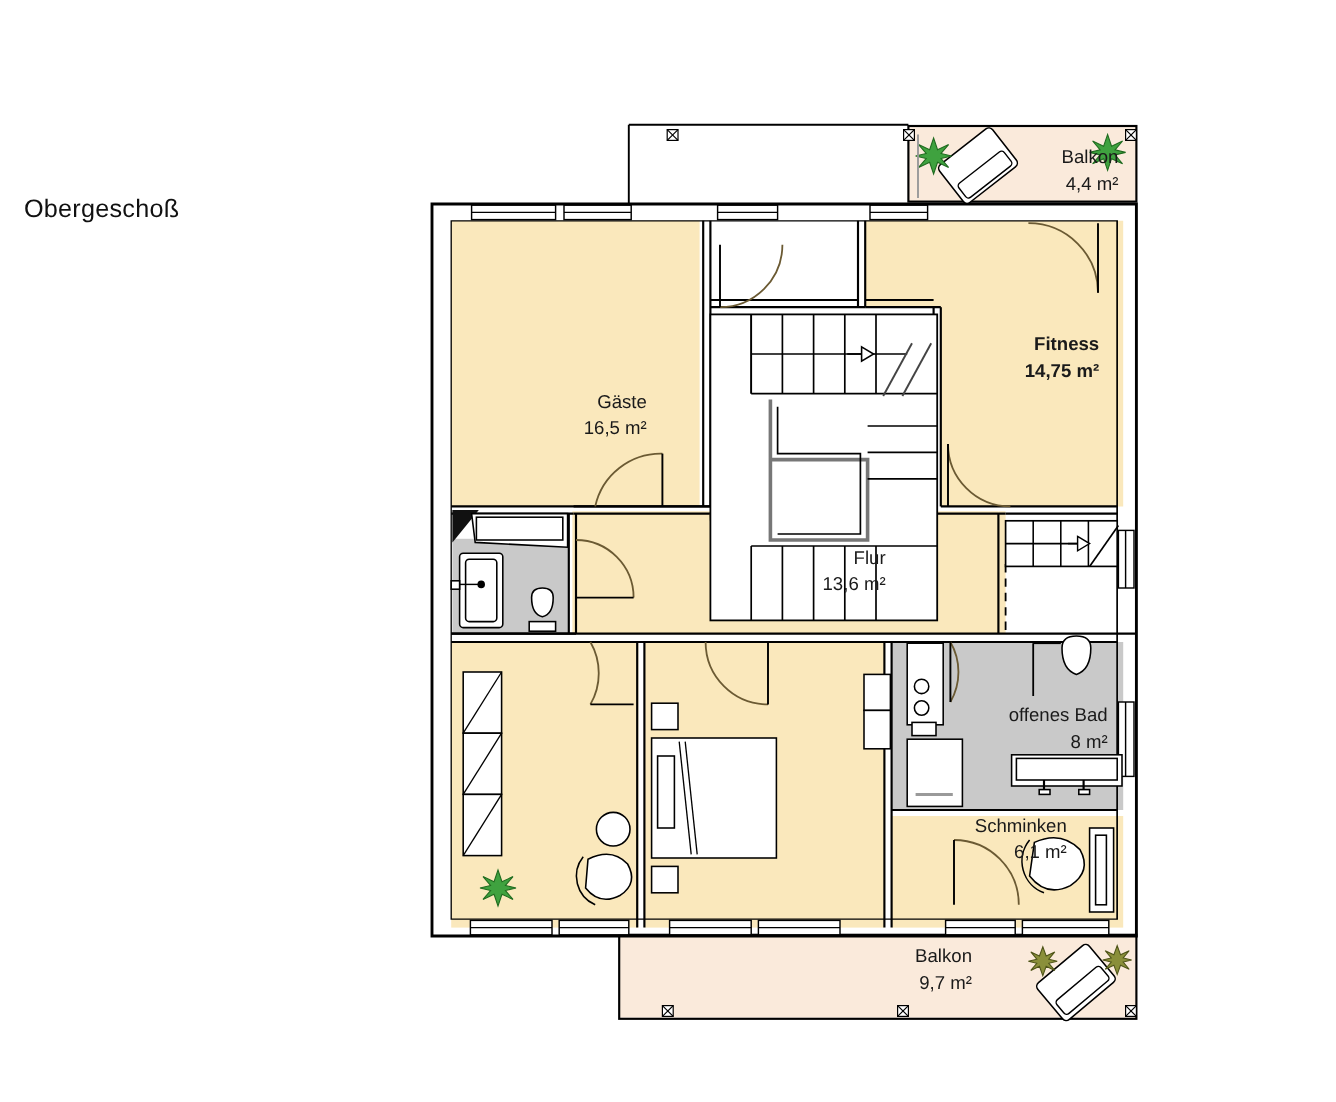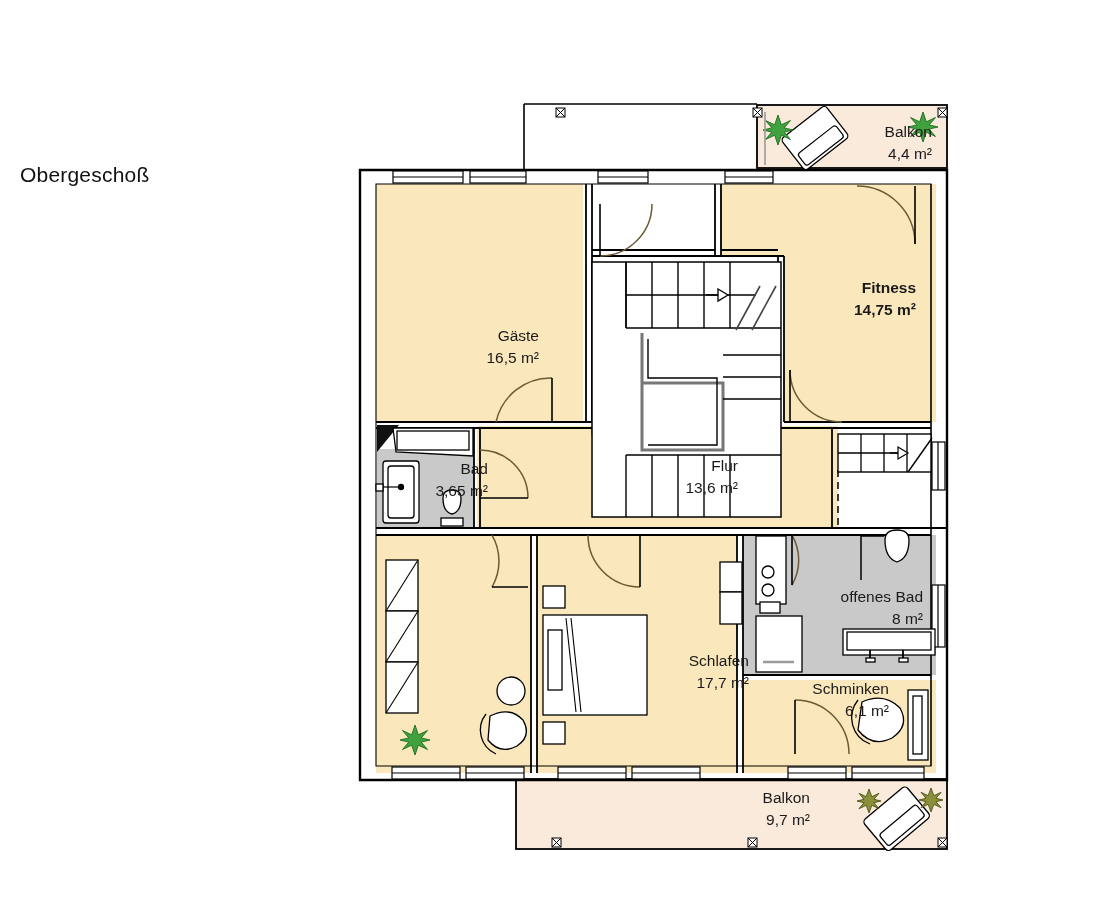--- a/index.html
+++ b/index.html
@@ -390,35 +390,27 @@
   <div class="room-label" style="left:419px; top:277px; width:120px;margin-top:48px;">
     <span class="rl-name">Gäste</span>
     <span class="rl-area">16,5 m²</span>
   </div>
 
   <div class="room-label" style="left:796px; top:277px; width:120px;font-weight:bold;">
     <span class="rl-name">Fitness</span>
     <span class="rl-area">14,75 m²</span>
   </div>
 
-  <div class="room-label" style="left:378px; top:458px; width:110px;">
-    <span class="rl-name">Bad</span>
-    <span class="rl-area">3,65 m²</span>
-  </div>
 
   <div class="room-label" style="left:618px; top:455px; width:120px;">
     <span class="rl-name">Flur</span>
     <span class="rl-area">13,6 m²</span>
   </div>
 
 
-  <div class="room-label" style="left:629px; top:650px; width:120px;">
-    <span class="rl-name">Schlafen</span>
-    <span class="rl-area">17,7 m²</span>
-  </div>
 
   <div class="room-label" style="left:783px; top:586px; width:140px;">
     <span class="rl-name">offenes Bad</span>
     <span class="rl-area">8 m²</span>
   </div>
 
   <div class="room-label" style="left:769px; top:678px; width:120px;">
     <span class="rl-name">Schminken</span>
     <span class="rl-area">6,1 m²</span>
   </div>

